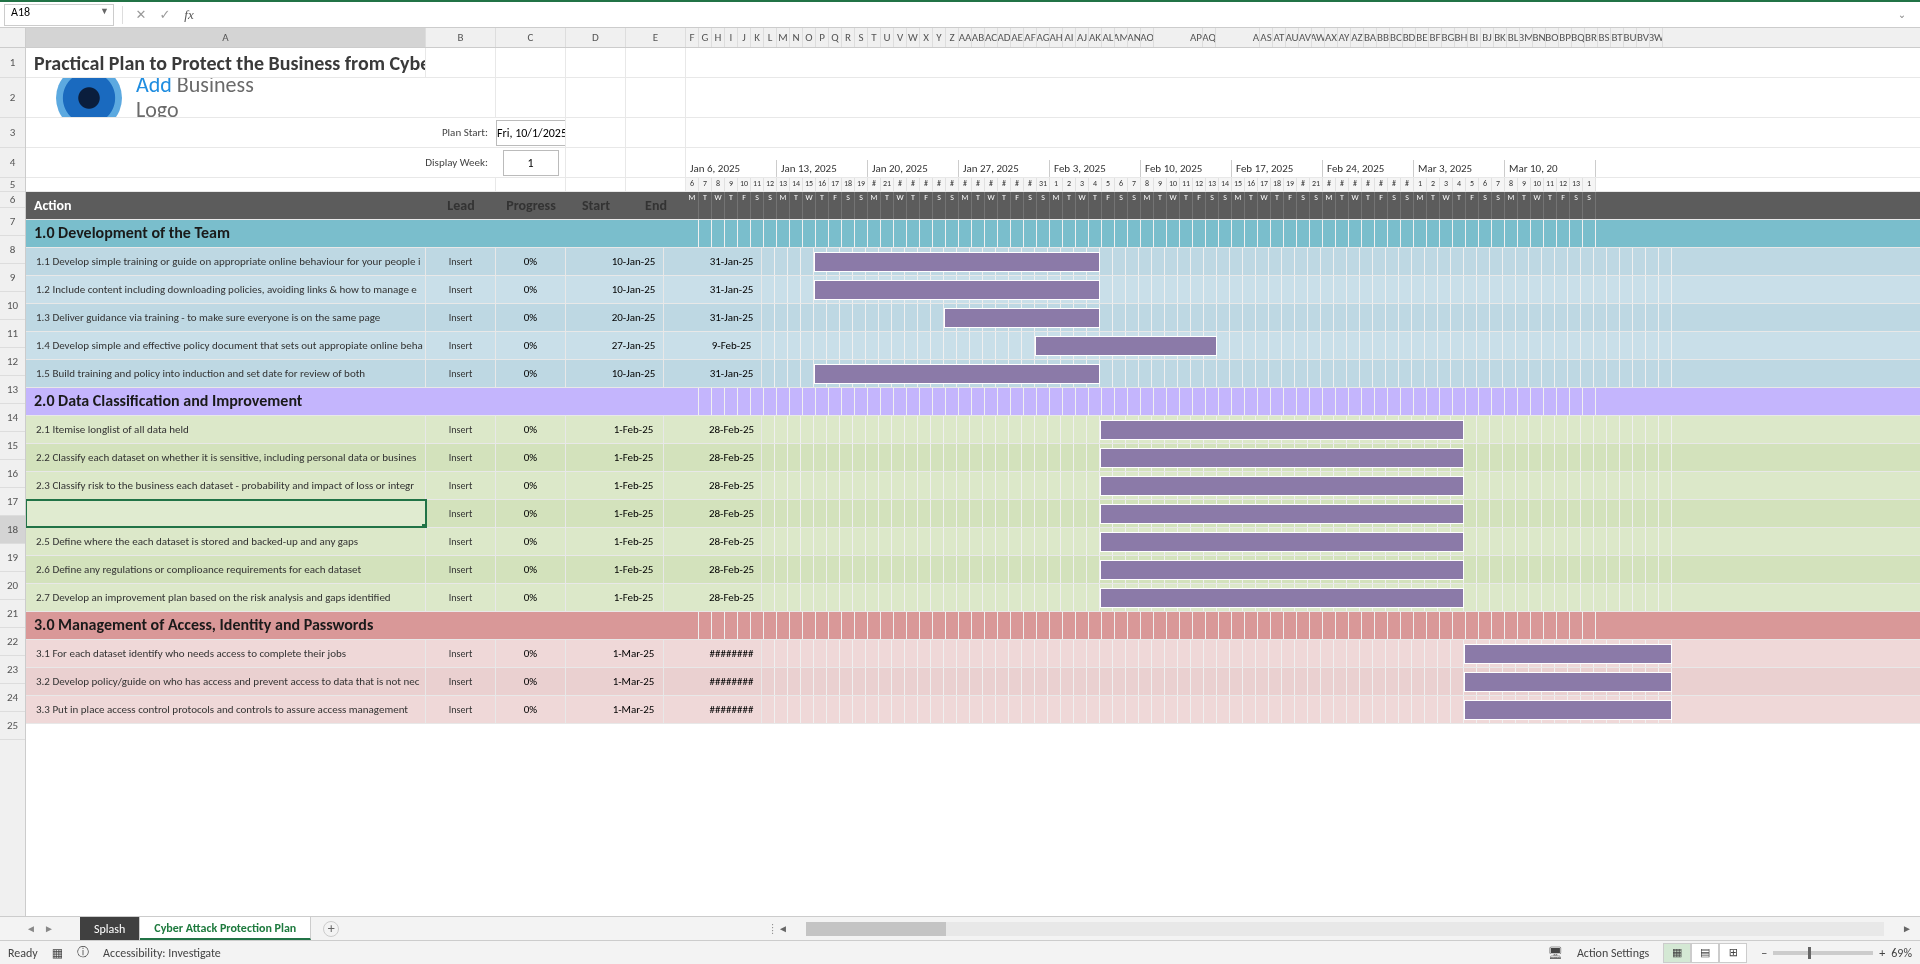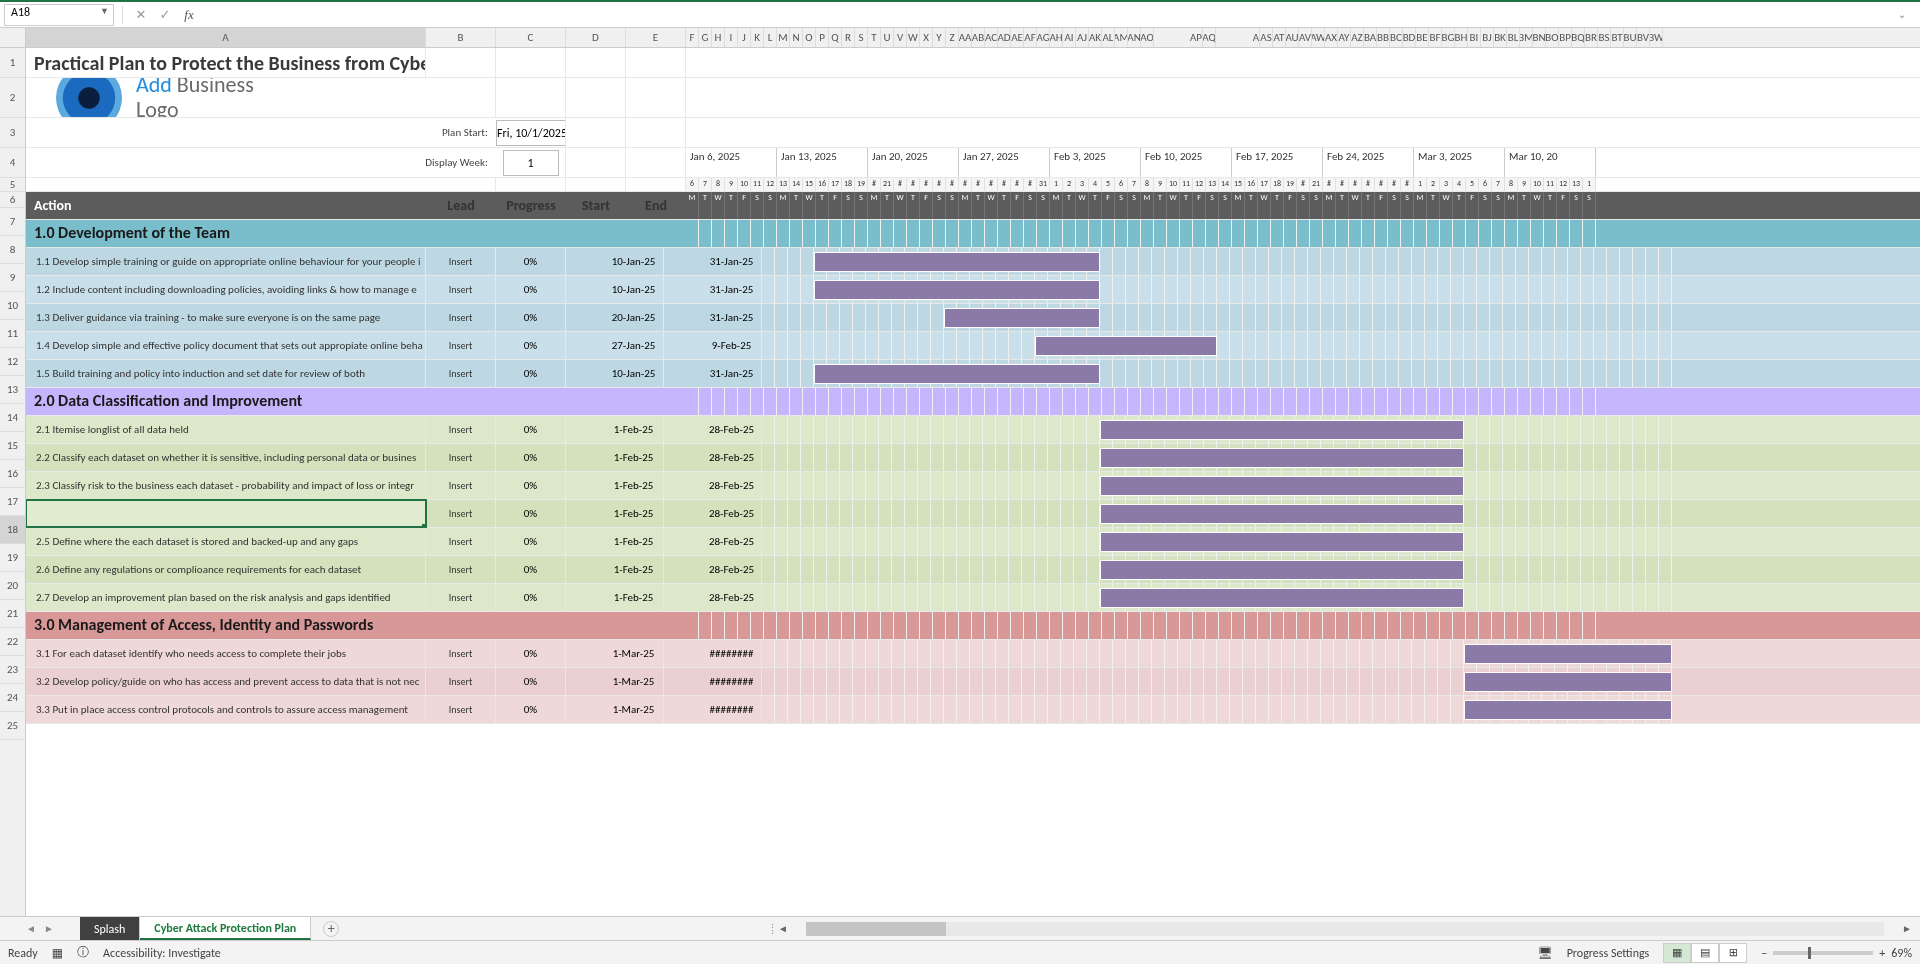--- a/index.html
+++ b/index.html
@@ -258,21 +258,21 @@
   <div style="flex:1;display:flex;align-items:flex-end;"></div>
           </div>
           <div class="row" style="height:30px;">
   <div class="cell wA" style="border:none;"></div>
   <div class="cell wB plan-label" style="border:none;justify-content:flex-end;">Display Week:</div>
   <div class="cell wC" style="padding:0;">
               <div class="plan-val" style="width:56px;margin:0 auto;">1</div>
             </div>
   <div class="cell wD"></div>
             <div class="cell wE"></div>
-  <div style="flex:1;display:flex;">
+  <div style="flex:1;display:flex;align-items:flex-end;">
               <div class="gweek" style="width:91px">Jan 6, 2025</div>
               <div class="gweek" style="width:91px">Jan 13, 2025</div>
               <div class="gweek" style="width:91px">Jan 20, 2025</div>
               <div class="gweek" style="width:91px">Jan 27, 2025</div>
               <div class="gweek" style="width:91px">Feb 3, 2025</div>
               <div class="gweek" style="width:91px">Feb 10, 2025</div>
               <div class="gweek" style="width:91px">Feb 17, 2025</div>
               <div class="gweek" style="width:91px">Feb 24, 2025</div>
               <div class="gweek" style="width:91px">Mar 3, 2025</div>
               <div class="gweek" style="width:91px">Mar 10, 20</div>
@@ -1886,21 +1886,21 @@
     </div>
   </div>
 
   <div class="status">
     <span>Ready</span>
     <span>▦</span>
     <span>ⓘ</span>
     <span>Accessibility: Investigate</span>
     <div class="sp"></div>
     <span>🖥</span>
-    <span>Progress Settings</span>
+    <span>Action Settings</span>
     <div class="view-btns">
       <div class="vbtn active">▦</div>
       <div class="vbtn">▤</div>
       <div class="vbtn">⊞</div>
     </div>
     <div class="zoom">
       <span>−</span>
       <div class="zslider"></div>
       <span>+</span>
       <span>69%</span>

